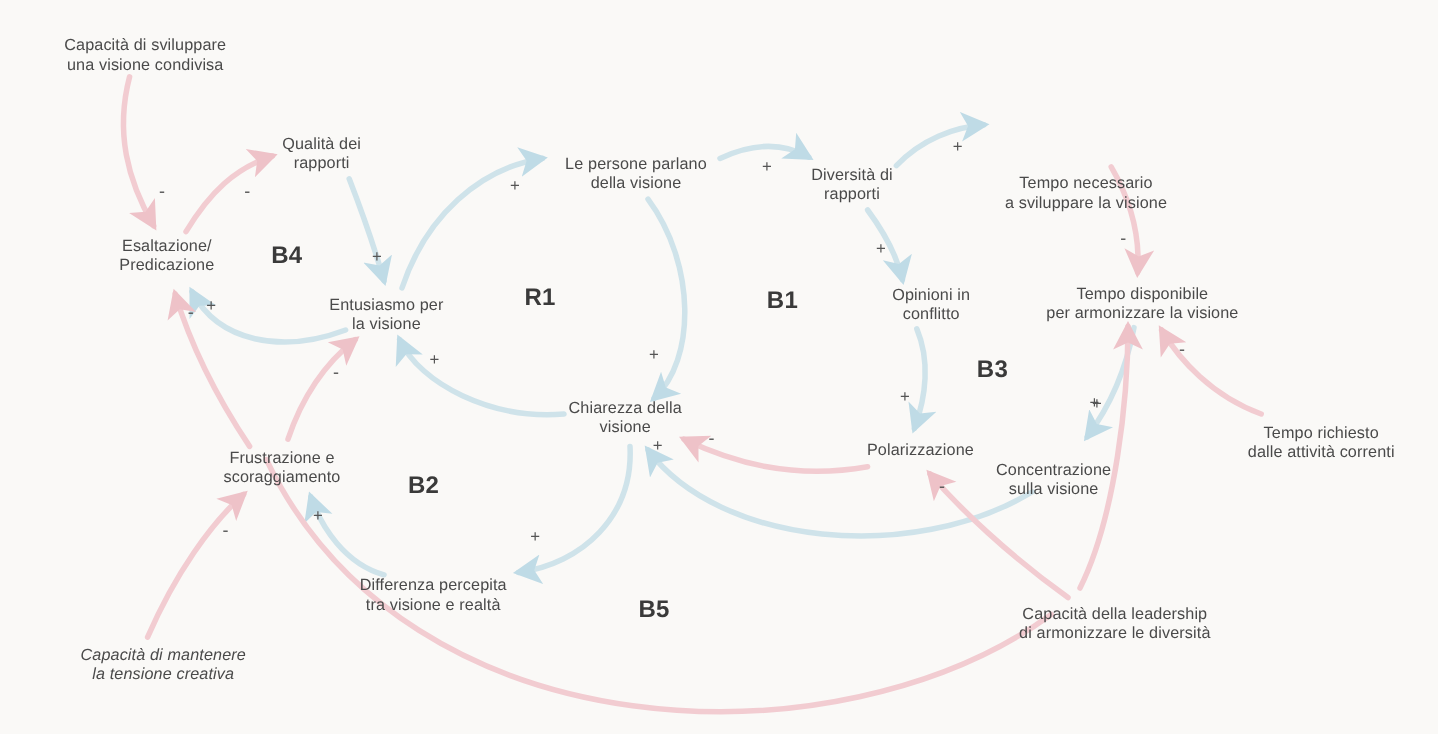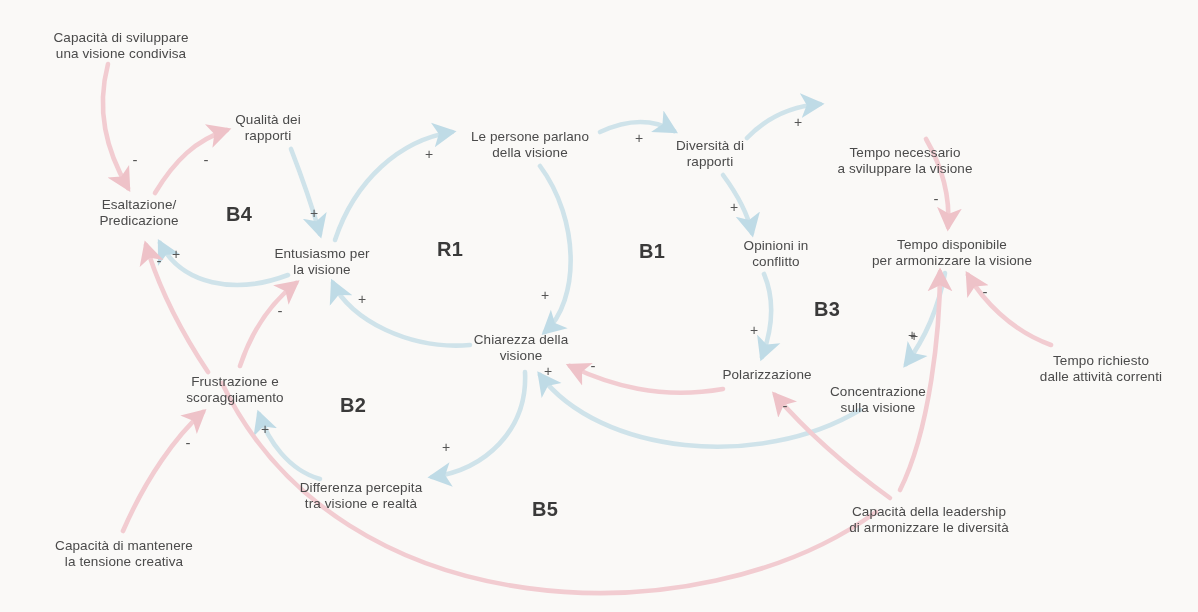--- a/index.html
+++ b/index.html
@@ -127,21 +127,21 @@
 visione</div>
       <div class="node" style="left: 767px; top: 375px;">Polarizzazione</div>
       <div class="node" style="left: 878px; top: 388px; margin-top: 12px;">Concentrazione
 sulla visione</div>
       <div class="node" style="left: 235px; top: 390px;">Frustrazione e
 scoraggiamento</div>
       <div class="node" style="left: 361px; top: 496px;">Differenza percepita
 tra visione e realtà</div>
       <div class="node" style="left: 929px; top: 520px;">Capacità della leadership
 di armonizzare le diversità</div>
-      <div class="node" style="left: 124px; top: 554px;">Capacità di mantenere
+      <div class="node" style="left: 136px; top: 554px; font-style: italic;">Capacità di mantenere
 la tensione creativa</div>
     </div>
   <div id="loops">
       <div class="loop" style="left: 450px; top: 249px;">R1</div>
       <div class="loop" style="left: 652px; top: 251px;">B1</div>
       <div class="loop" style="left: 353px; top: 405px;">B2</div>
       <div class="loop" style="left: 827px; top: 309px;">B3</div>
       <div class="loop" style="left: 239px; top: 214px;">B4</div>
       <div class="loop" style="left: 545px; top: 509px;">B5</div>
     </div>

